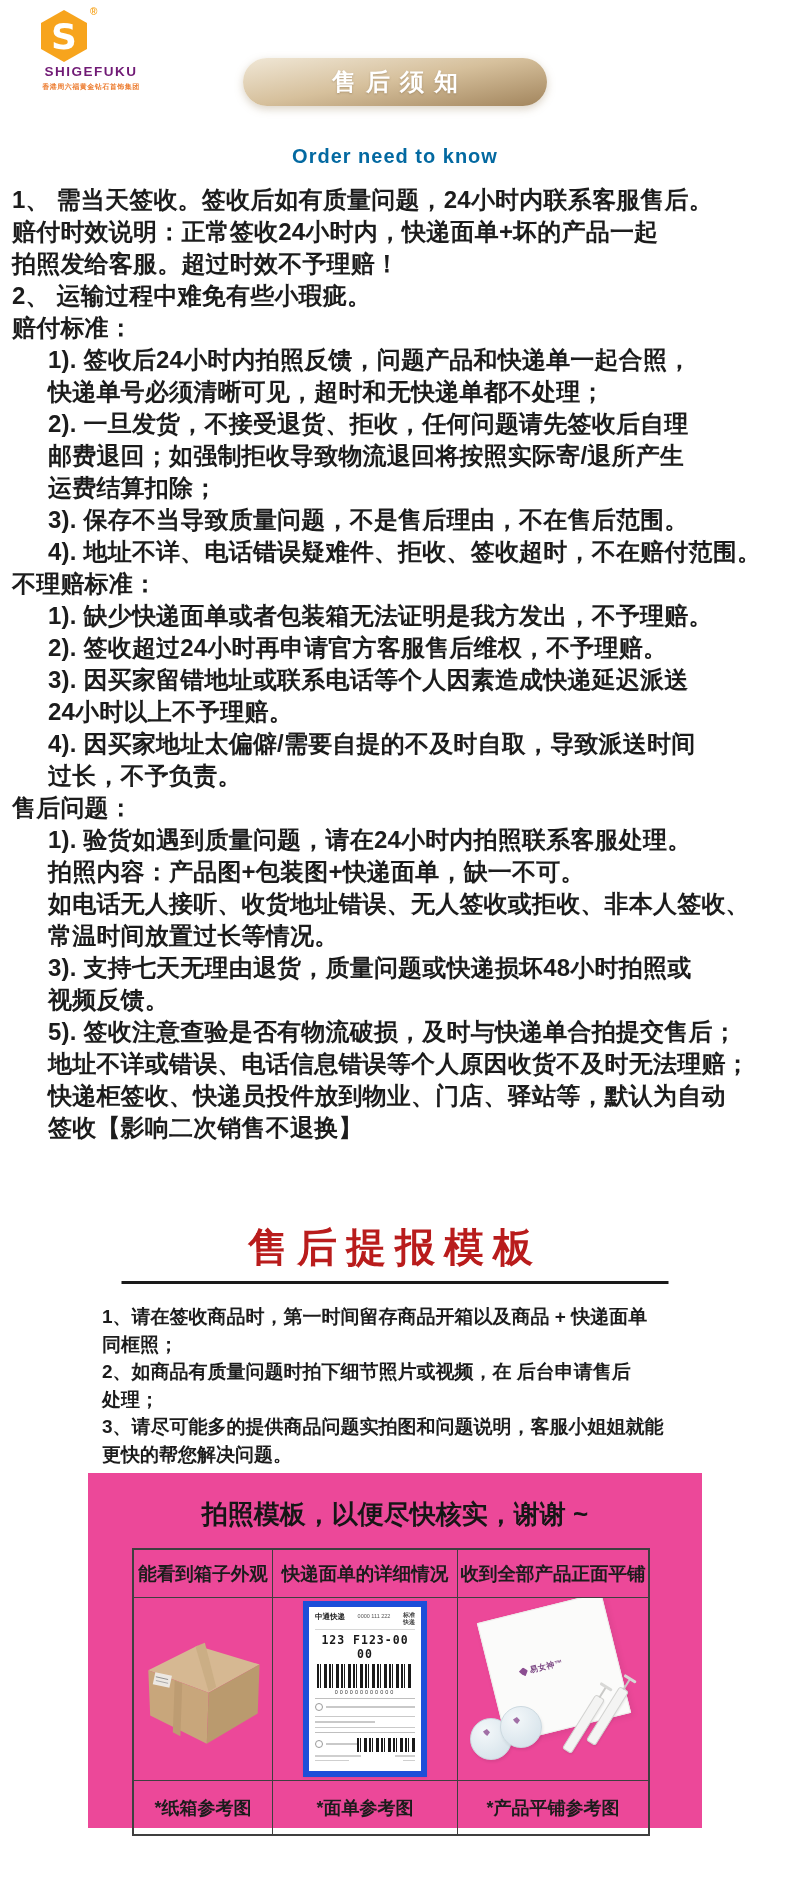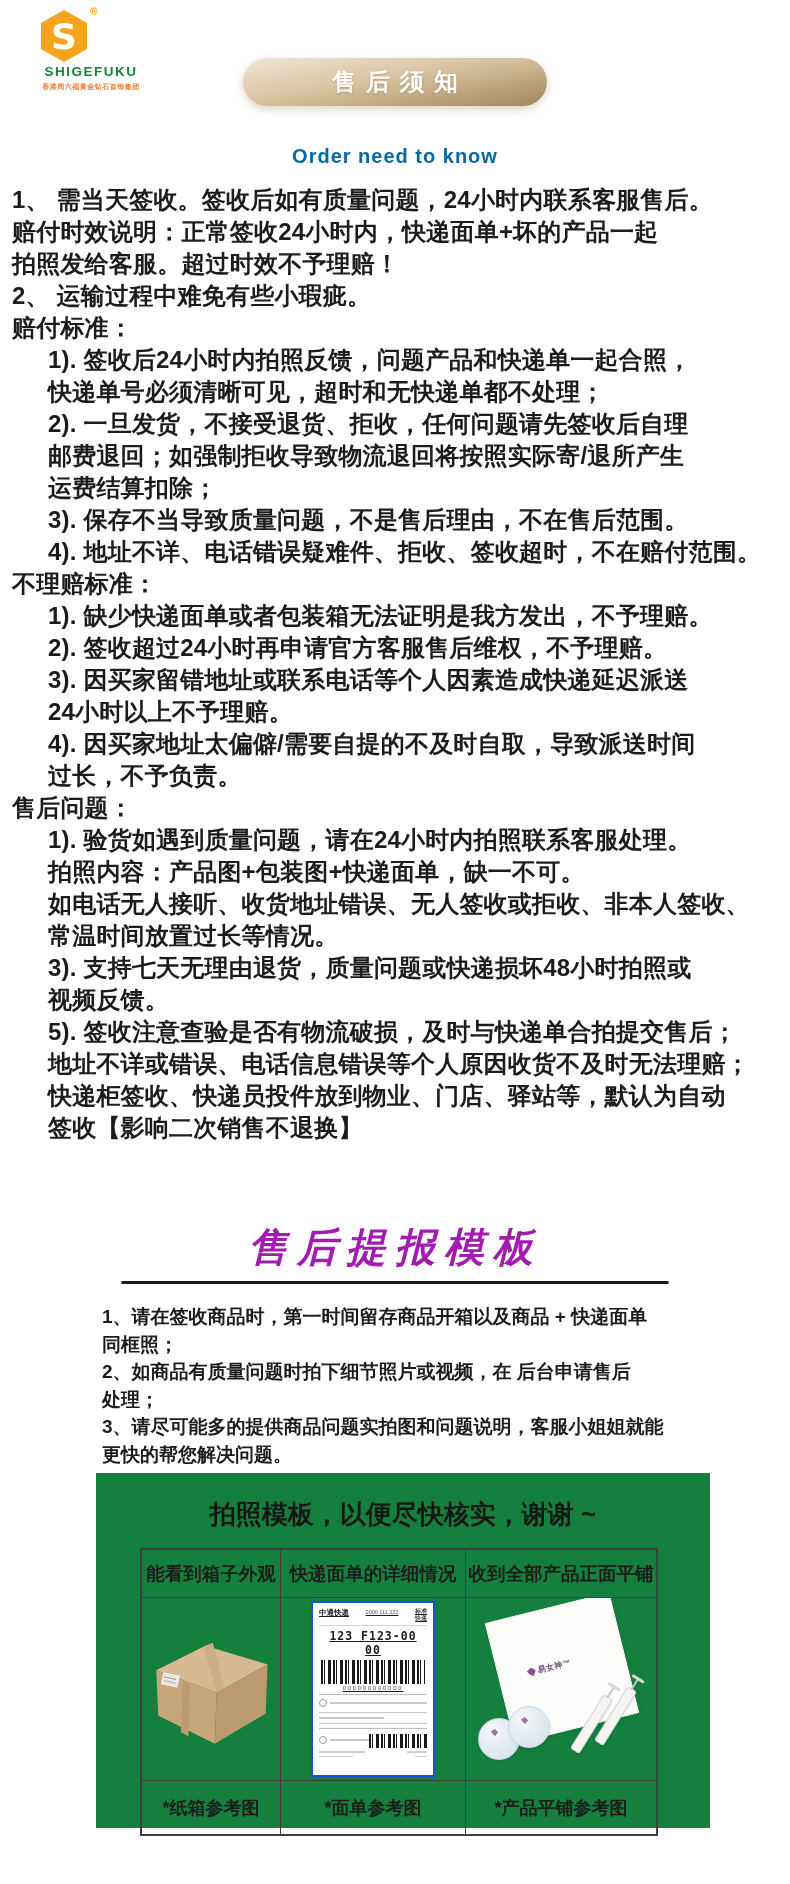--- a/index.html
+++ b/index.html
@@ -3,59 +3,59 @@
 <meta charset="utf-8">
 <style>
   html,body{margin:0;padding:0;}
   body{font-family:"Liberation Sans","DejaVu Sans",sans-serif;}
   .page{position:relative;width:790px;height:1884px;background:#ffffff;overflow:hidden;color:#1c1c1c;}
 
   
   .brand{position:absolute;left:16px;top:6px;width:150px;}
   .brand-hex{position:absolute;left:20px;top:2px;}
   .brand-reg{position:absolute;left:74px;top:0;font-size:10px;font-weight:700;color:#f7a41d;}
-  .brand-name{position:absolute;left:0;top:58px;width:150px;text-align:center;font-size:13.5px;font-weight:800;letter-spacing:1.5px;color:#15803d;}
+  .brand-name{position:absolute;left:0;top:58px;width:150px;text-align:center;font-size:13.5px;font-weight:800;letter-spacing:1.5px;color:#701a75;}
   .brand-tag{position:absolute;left:0;top:76px;width:150px;text-align:center;font-size:7px;font-weight:700;letter-spacing:.5px;color:#ed7d31;}
 
   
   .banner{position:absolute;left:243px;top:58px;width:304px;height:48px;border-radius:26px;
     background:linear-gradient(170deg,#f0e7d6 0%,#d6c09c 48%,#a2855d 100%);
     box-shadow:0 3px 9px rgba(150,125,90,.35);
     display:flex;align-items:center;justify-content:center;}
   .banner span{color:#ffffff;font-size:24px;font-weight:700;letter-spacing:10px;text-indent:10px;text-shadow:0 1px 2px rgba(120,95,60,.4);}
   .subtitle{position:absolute;left:0;top:145px;width:790px;text-align:center;font-size:20px;font-weight:700;letter-spacing:1px;color:#0369a1;}
 
   
   .notice{position:absolute;left:0;top:184px;width:790px;}
   .notice .line{font-size:24px;line-height:32px;font-weight:600;letter-spacing:.2px;white-space:nowrap;}
   .notice .ind0{padding-left:12px;}
   .notice .ind1{padding-left:48px;}
 
   
-  .report-title{position:absolute;left:0;top:1220px;width:790px;text-align:center;font-size:40px;font-weight:600;letter-spacing:9px;color:#a21caf;font-style:italic;}
+  .report-title{position:absolute;left:0;top:1220px;width:790px;text-align:center;font-size:40px;font-weight:600;letter-spacing:9px;color:#b91c1c;}
   .report-rule{position:absolute;left:50%;top:1281px;width:547px;height:3px;background:#1a1a1a;transform:translateX(-50%);}
   .report-lines{position:absolute;left:102px;top:1303px;width:640px;}
   .report-lines .line{font-size:19px;line-height:27.5px;font-weight:600;white-space:nowrap;}
 
   
-  .panel{position:absolute;left:96px;top:1473px;width:614px;height:355px;background:#15803d;}
+  .panel{position:absolute;left:88px;top:1473px;width:614px;height:355px;background:#ec4899;}
   .panel-title{position:absolute;left:0;top:24px;width:614px;text-align:center;font-size:26px;font-weight:700;color:#161616;}
   .ptable{position:absolute;left:44px;top:75px;width:518px;height:288px;border:2px solid #3f3f3f;box-sizing:border-box;
     display:grid;grid-template-columns:139px 185px 190px;grid-template-rows:48px 183px 53px;}
   .ptable .cell{border-right:1.5px solid #3f3f3f;border-bottom:1.5px solid #3f3f3f;display:flex;align-items:center;justify-content:center;position:relative;overflow:hidden;}
   .ptable .cell.last{border-right:none;}
   .ptable .cell.rowlast{border-bottom:none;}
   .ptable .head{font-size:18.5px;font-weight:700;}
   .ptable .cap{font-size:18px;font-weight:700;}
 
   
   .boximg{width:132px;height:118px;}
 
   
-  .ship-label{width:124px;height:176px;background:#ffffff;border:2px solid #1d4ed8;box-shadow:0 1px 3px rgba(0,0,0,.08);box-sizing:border-box;padding:5px 6px;text-decoration:underline;}
+  .ship-label{width:124px;height:176px;background:#ffffff;border:6px solid #1d4ed8;box-shadow:0 1px 3px rgba(0,0,0,.08);box-sizing:border-box;padding:5px 6px;}
   .sl-top{display:flex;justify-content:space-between;align-items:flex-start;}
   .sl-courier{font-size:7.5px;font-weight:800;color:#222;}
   .sl-num{font-size:5.5px;color:#555;margin-top:1px;}
   .sl-service{font-size:6px;font-weight:700;color:#444;text-align:right;line-height:7px;}
   .sl-line{height:1px;background:#d8d8d8;margin:3px 0;}
   .sl-sort{font-family:"DejaVu Sans Mono","Liberation Mono",monospace;font-size:11.5px;font-weight:700;text-align:center;letter-spacing:1px;color:#1a1a1a;margin-top:2px;}
   .barcode{background:repeating-linear-gradient(90deg,#191919 0 2px,transparent 2px 3px,#191919 3px 4px,transparent 4px 7px,#191919 7px 10px,transparent 10px 12px);}
   .sl-bar1{height:24px;margin:3px 2px 1px 2px;}
   .sl-digits{font-size:5.5px;text-align:center;letter-spacing:2px;color:#333;}
   .sl-box{border-top:1px solid #bfbfbf;margin-top:3px;padding-top:3px;}

